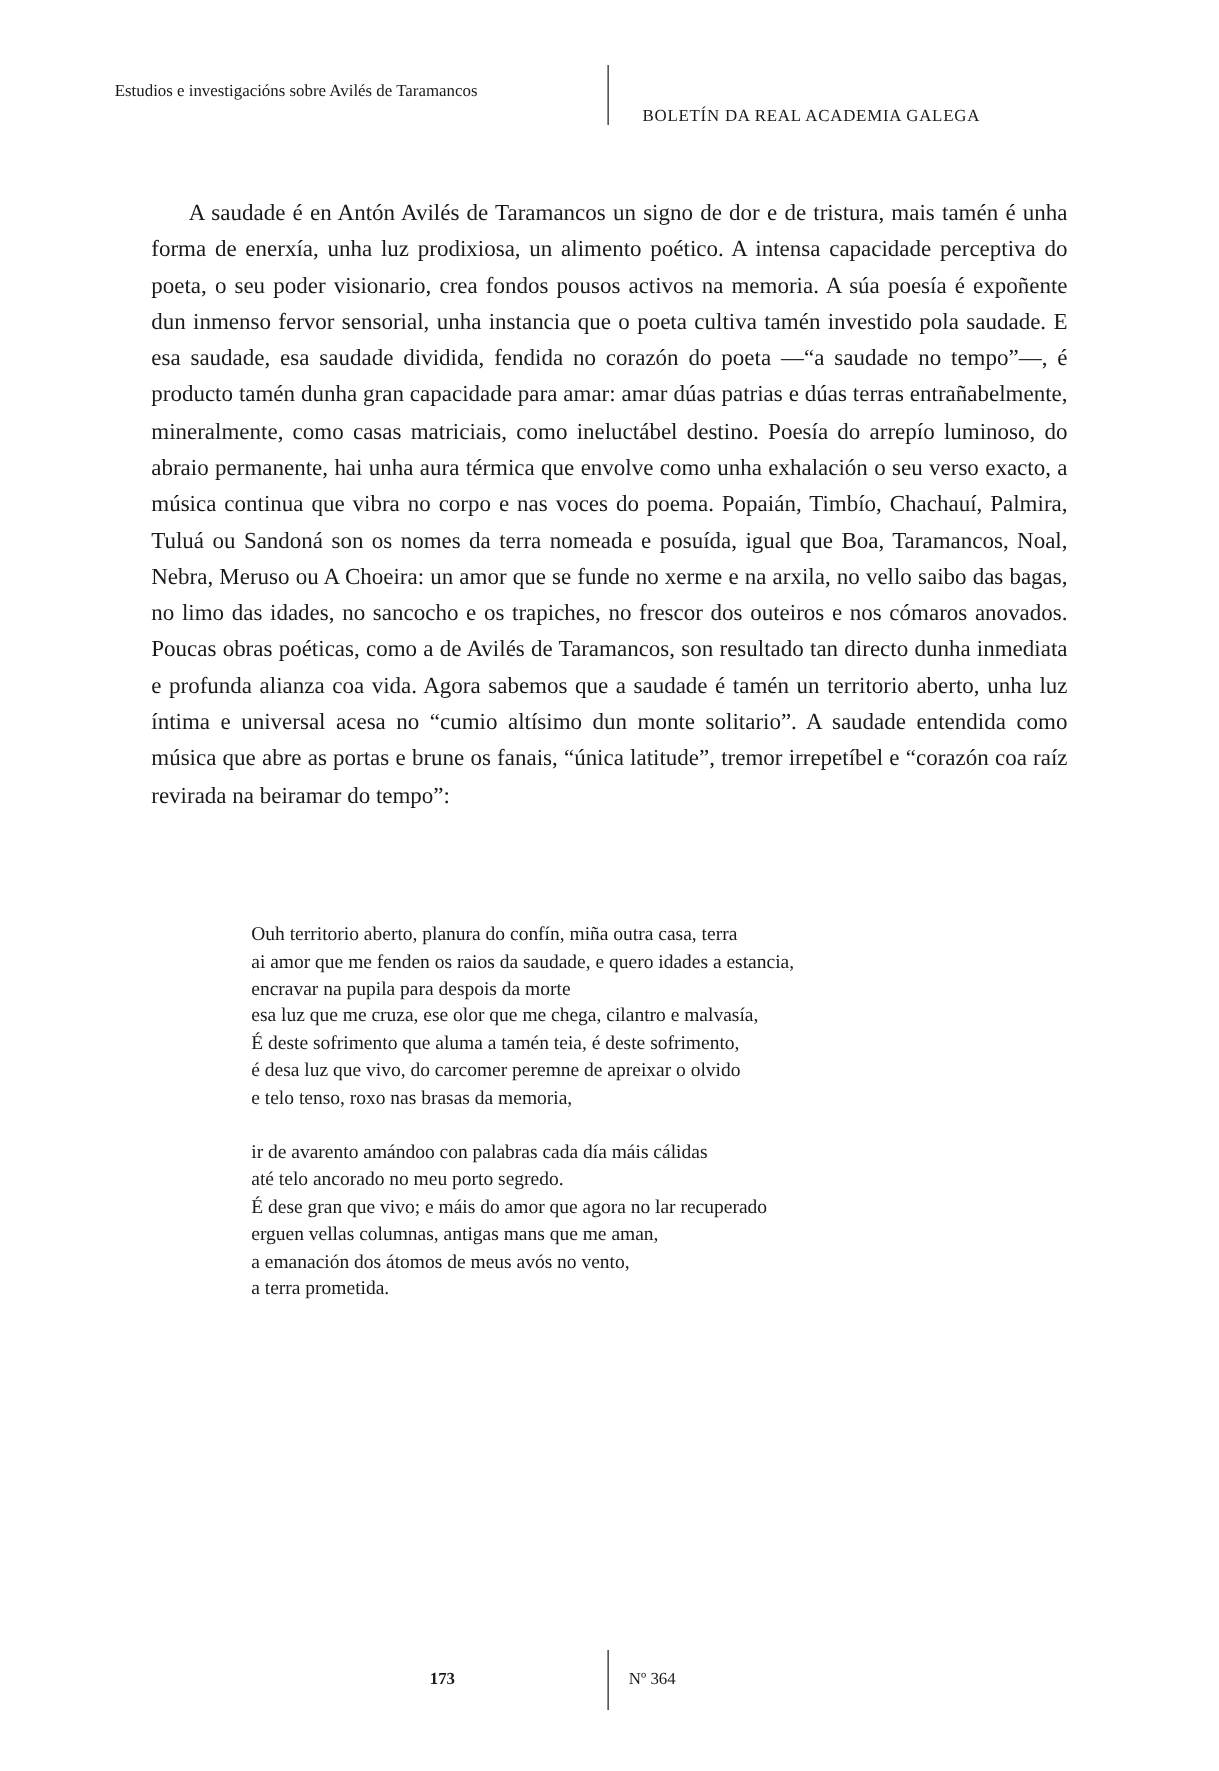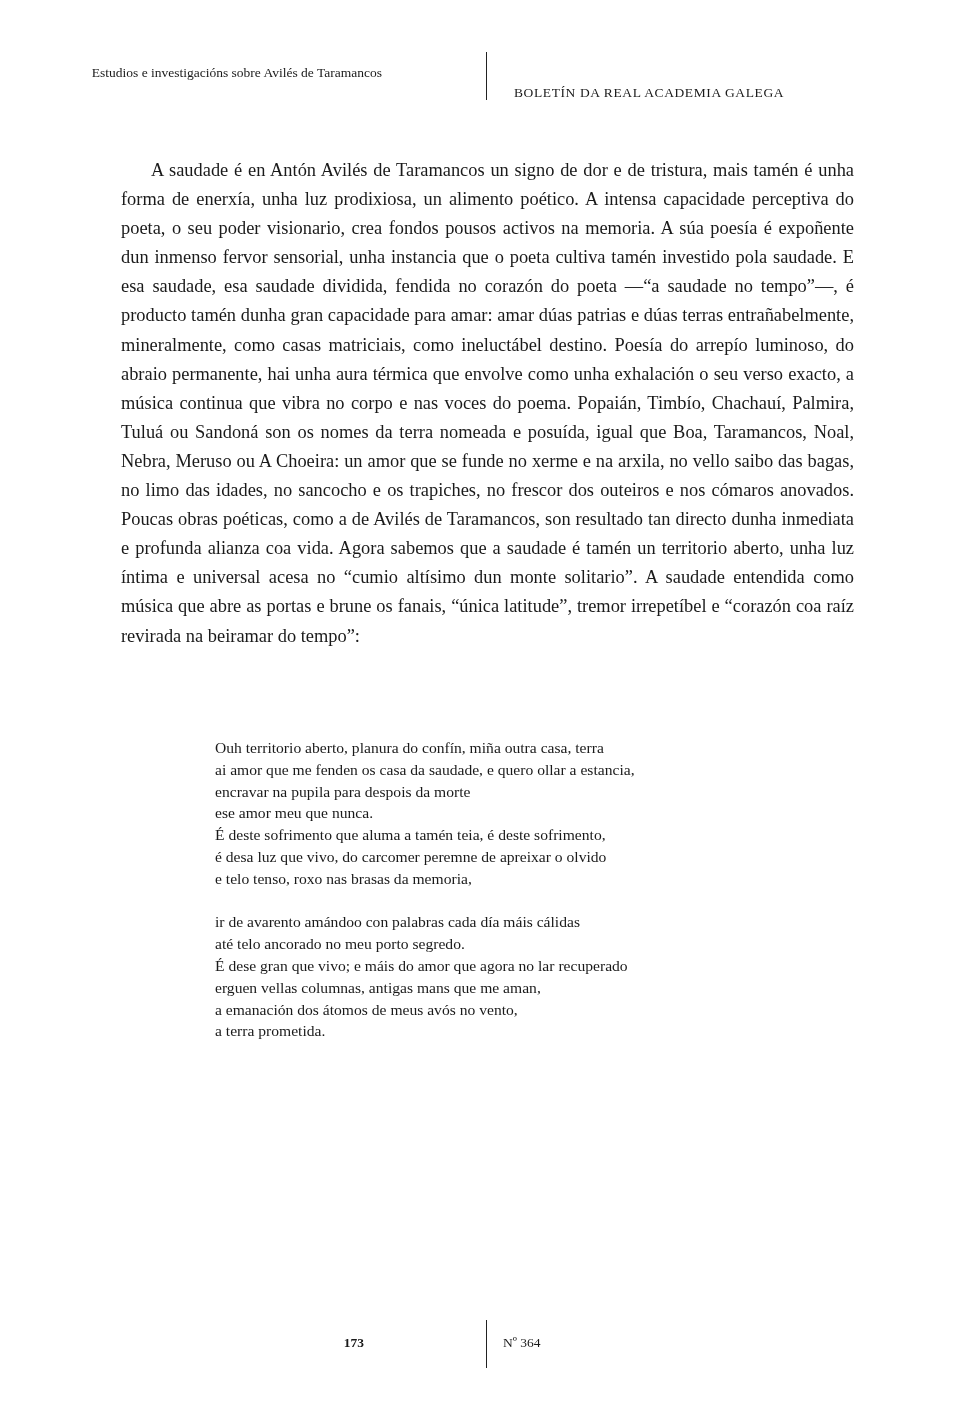--- a/index.html
+++ b/index.html
@@ -2,21 +2,21 @@
 <html><head>
   <meta charset="utf-8">
   <style>
     html, body { margin: 0; padding: 0; background: #ffffff; }
     body { width: 975px; height: 1417px; position: relative; overflow: hidden; color: #1a1a1a; font-family: "Liberation Serif", serif; }
     .header { position: absolute; top: 52px; left: 0; width: 885px; height: 48px; }
     .header-left { position: absolute; right: 503px; top: 13px; font-size: 13.5px; white-space: nowrap; }
     .header-divider { position: absolute; left: 486px; top: 0; width: 1px; height: 48px; background: #222; }
     .header-right { position: absolute; left: 514px; top: 13px; font-size: 13.5px; letter-spacing: 0.6px; white-space: nowrap; margin-top: 20px; }
     .body-text { position: absolute; top: 156px; left: 121px; width: 733px; font-size: 18.4px; line-height: 29.1px; text-align: justify; text-indent: 30px; margin: 0; hyphens: manual; }
-    .poem { position: absolute; top: 737px; left: 215px; width: 560px; font-size: 15.6px; line-height: 21.8px; }
+    .poem { position: absolute; top: 737px; left: 201px; width: 560px; font-size: 15.6px; line-height: 21.8px; }
     .stanza { margin: 0 0 21.8px 0; }
     .verse { display: block; white-space: nowrap; }
     .footer { position: absolute; top: 1320px; left: 0; width: 867px; height: 48px; }
     .page-number { position: absolute; right: 503px; top: 15px; font-size: 13.5px; font-weight: bold; }
     .footer-divider { position: absolute; left: 486px; top: 0; width: 1px; height: 48px; background: #222; }
     .issue-number { position: absolute; left: 503px; top: 15px; font-size: 13.5px; }
   </style>
 </head>
 <body>
 
@@ -24,23 +24,23 @@
   <span class="header-left">Estudios e investigacións sobre Avilés de Taramancos</span>
   <span class="header-divider"></span>
   <span class="header-right">BOLETÍN DA REAL ACADEMIA GALEGA</span>
 </div>
 
 <p class="body-text">A saudade é en Antón Avilés de Taramancos un signo de dor e de tristura, mais tamén é unha forma de enerxía, unha luz prodixiosa, un alimento poético. A intensa capacidade perceptiva do poeta, o seu poder visionario, crea fondos pousos activos na memoria. A súa poesía é expoñente dun inmenso fervor sensorial, unha instancia que o poeta cultiva tamén investido pola saudade. E esa saudade, esa saudade dividida, fendida no corazón do poeta —“a saudade no tempo”—, é producto tamén dunha gran capacidade para amar: amar dúas patrias e dúas terras entrañabelmente, mineralmente, como casas matriciais, como ineluctábel destino. Poesía do arrepío luminoso, do abraio permanente, hai unha aura térmica que envolve como unha exhalación o seu verso exacto, a música continua que vibra no corpo e nas voces do poema. Popaián, Timbío, Chachauí, Palmira, Tuluá ou Sandoná son os nomes da terra nomeada e posuída, igual que Boa, Taramancos, Noal, Nebra, Meruso ou A Choeira: un amor que se funde no xerme e na arxila, no vello saibo das bagas, no limo das idades, no sancocho e os trapiches, no frescor dos outeiros e nos cómaros anovados. Poucas obras poéticas, como a de Avilés de Taramancos, son resultado tan directo dunha inmediata e profunda alianza coa vida. Agora sabemos que a saudade é tamén un territorio aberto, unha luz íntima e universal acesa no “cumio altísimo dun monte solitario”. A saudade entendida como música que abre as portas e brune os fanais, “única latitude”, tremor irrepetíbel e “corazón coa raíz revirada na beiramar do tempo”:</p>
 
 <div class="poem">
   <div class="stanza">
     <span class="verse">Ouh territorio aberto, planura do confín, miña outra casa, terra</span>
-    <span class="verse">ai amor que me fenden os casa da saudade, e quero ollar a estancia,</span>
+    <span class="verse">ai amor que me fenden os raios da saudade, e quero idades a estancia,</span>
     <span class="verse">encravar na pupila para despois da morte</span>
-    <span class="verse">ese amor meu que nunca.</span>
+    <span class="verse">esa luz que me cruza, ese olor que me chega, cilantro e malvasía,</span>
     <span class="verse">É deste sofrimento que aluma a tamén teia, é deste sofrimento,</span>
     <span class="verse">é desa luz que vivo, do carcomer peremne de apreixar o olvido</span>
     <span class="verse">e telo tenso, roxo nas brasas da memoria,</span>
   </div>
   <div class="stanza">
     <span class="verse">ir de avarento amándoo con palabras cada día máis cálidas</span>
     <span class="verse">até telo ancorado no meu porto segredo.</span>
     <span class="verse">É dese gran que vivo; e máis do amor que agora no lar recuperado</span>
     <span class="verse">erguen vellas columnas, antigas mans que me aman,</span>
     <span class="verse">a emanación dos átomos de meus avós no vento,</span>

